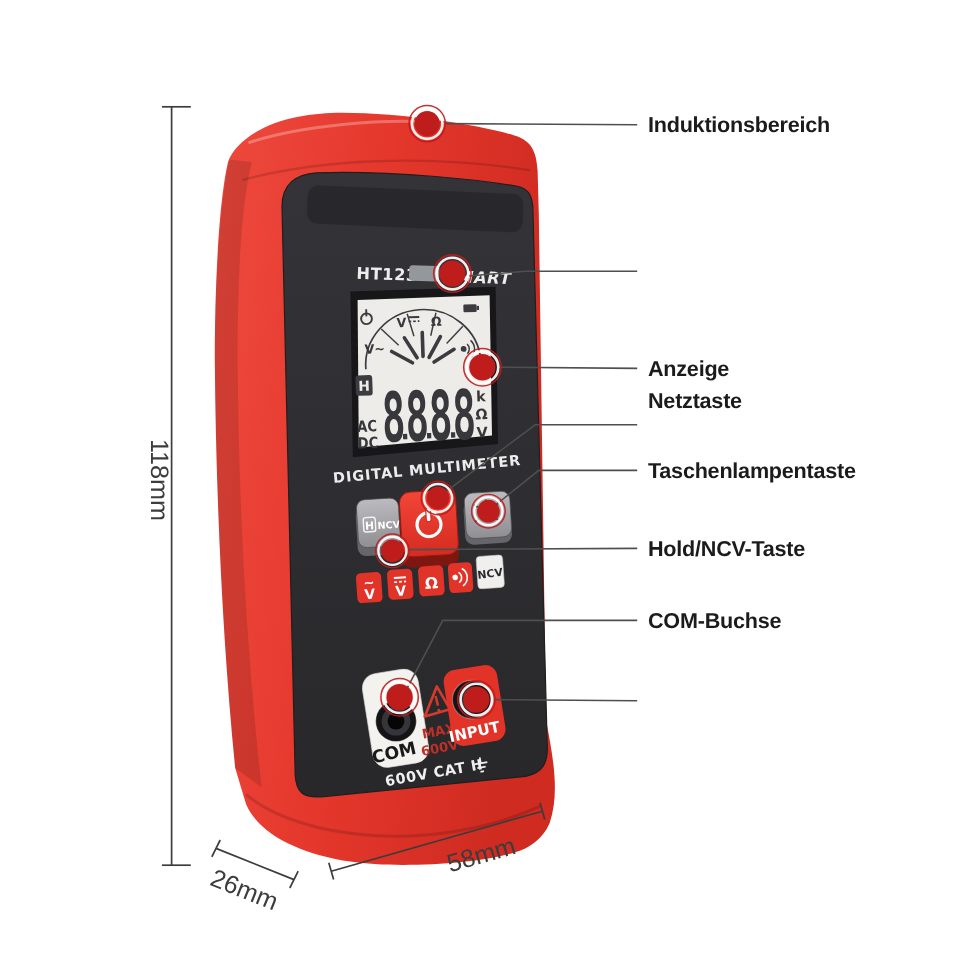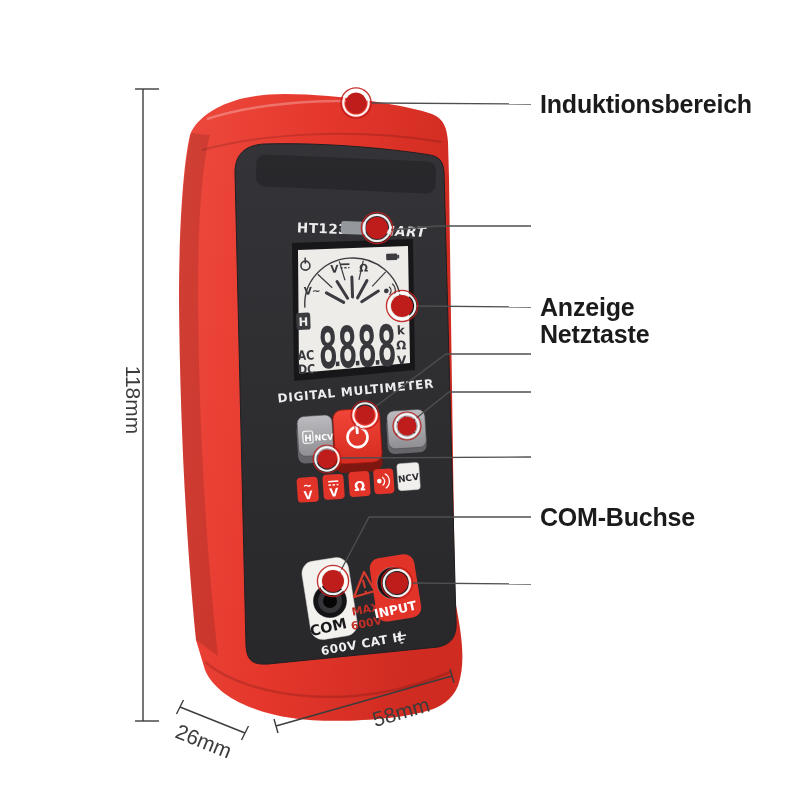--- a/index.html
+++ b/index.html
@@ -1,20 +1,20 @@
 <!DOCTYPE html>
 <html><head>
 <meta charset="utf-8">
 <style>
   html,body{margin:0;padding:0;background:#ffffff;}
   .stage{position:relative;width:800px;height:800px;background:#ffffff;overflow:hidden;
          font-family:"Liberation Sans",sans-serif;}
   .stage svg{position:absolute;left:0;top:0;}
   .callout{position:absolute;left:540px;color:#1b1b1b;font-weight:bold;
-           font-size:25px;line-height:26px;letter-spacing:-0.2px;white-space:nowrap;}
+           font-size:18px;line-height:26px;letter-spacing:-0.2px;white-space:nowrap;}
   .dim-text{font-size:21px;fill:#3c3c3c;font-family:"Liberation Sans",sans-serif;}
   .lcd-t{fill:#37373c;font-weight:bold;font-family:"DejaVu Sans",sans-serif;}
   .pnl-t{fill:#ededed;font-weight:bold;font-family:"DejaVu Sans",sans-serif;}
 </style>
 </head>
 <body>
 
 <div class="stage">
 
 <svg width="800" height="800" viewBox="0 0 800 800">
@@ -282,18 +282,22 @@
 <div class="callout" style="top:91px">
   <div>Induktionsbereich</div>
 </div>
 <div class="callout" style="top:294px">
   <div>Anzeige</div>
 </div>
 <div class="callout" style="top:321px">
   <div>Netztaste</div>
 </div>
 <div class="callout" style="top:379px">
+  <div>Taschenlampentaste</div>
+</div>
+<div class="callout" style="top:444px">
+  <div>Hold/NCV-Taste</div>
 </div>
 <div class="callout" style="top:504px">
   <div>COM-Buchse</div>
 </div>
 
 </div>
 
 </body></html>

